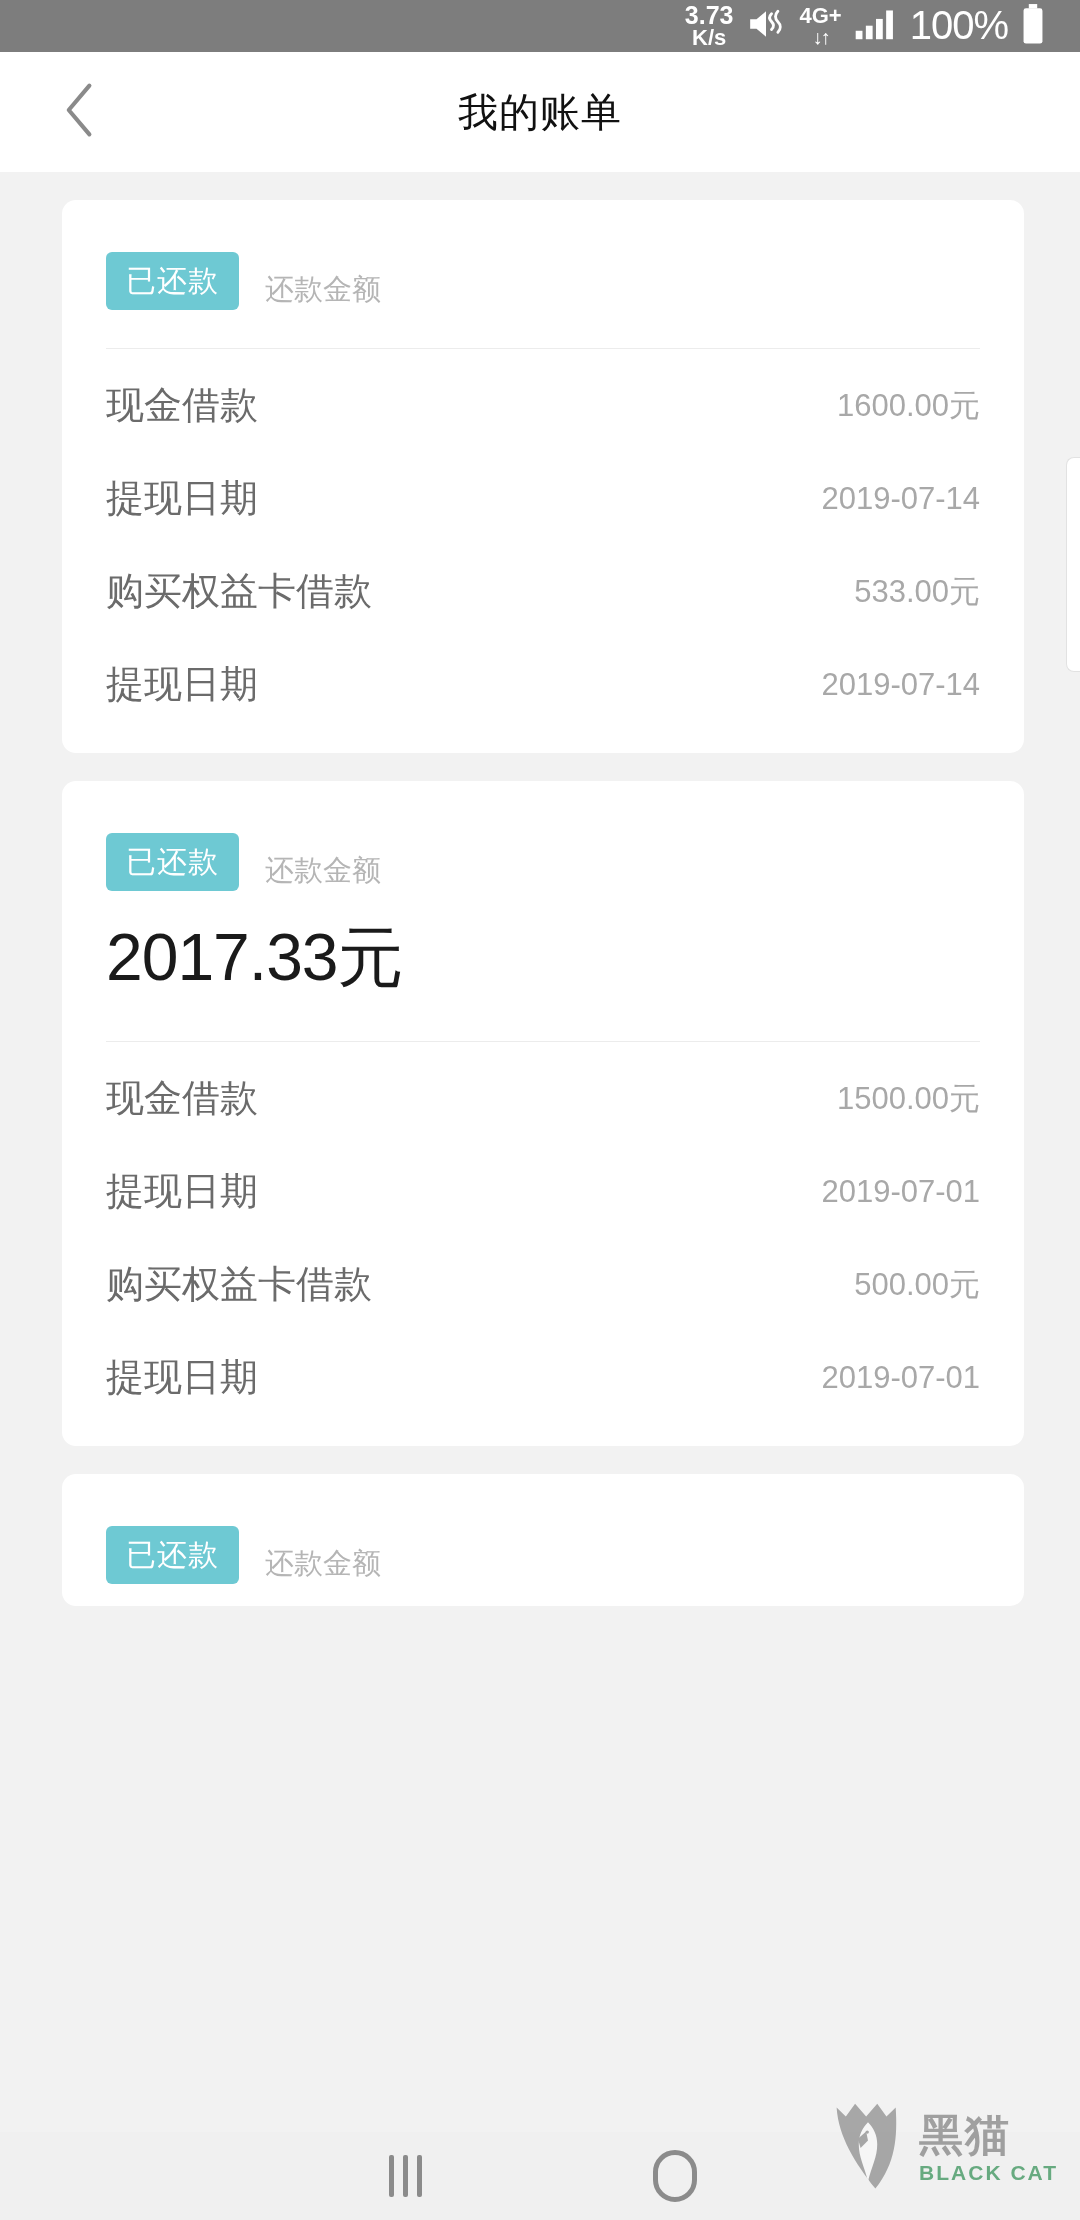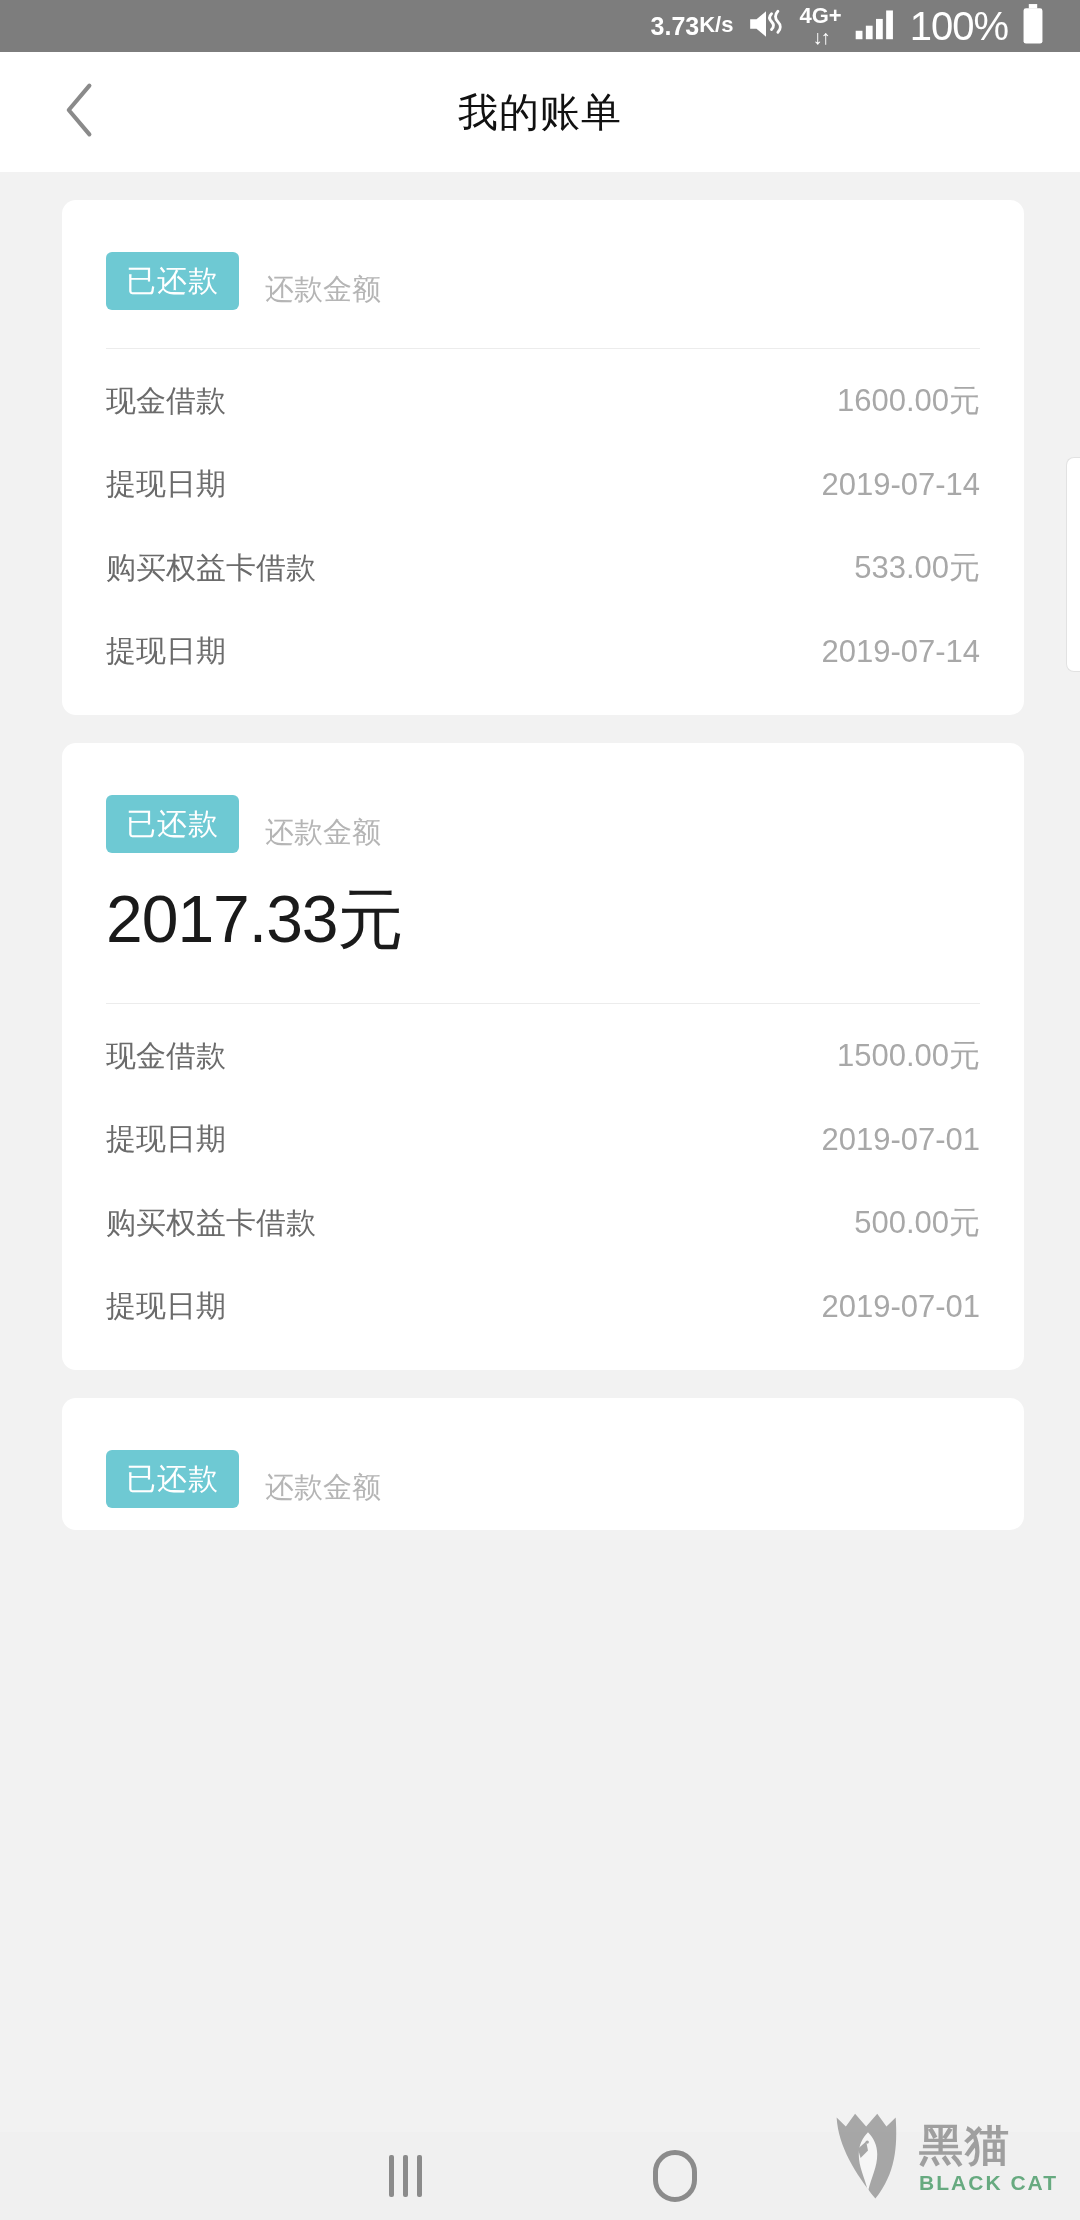--- a/index.html
+++ b/index.html
@@ -13,21 +13,21 @@
   .statusbar{
     position:relative;
     height:52px; width:1080px;
     background:#7d7d7d;
     display:flex; align-items:center;
     color:#ffffff;
   }
   .sb-left{ display:flex; align-items:center; padding-left:54px; gap:14px; }
   .sb-clock{ font-size:40px; font-weight:400; letter-spacing:-1px; }
   .sb-right{ margin-left:auto; display:flex; align-items:center; padding-right:34px; gap:12px; }
-  .netspeed{ display:flex; flex-direction:row; line-height:0.98; }
+  .netspeed{ display:flex; flex-direction:column; align-items:center; line-height:0.98; }
   .netspeed .n1{ font-size:25px; font-weight:700; }
   .netspeed .n2{ font-size:22px; font-weight:700; }
   .gen{ display:flex; flex-direction:column; align-items:center; line-height:1; }
   .gen .g1{ font-size:22px; font-weight:700; }
   .gen .g2{ font-size:20px; font-weight:700; letter-spacing:-2px; }
   .sb-pct{ font-size:40px; font-weight:400; letter-spacing:-1px; }
   .ico{ display:inline-block; }
 
   
   .appbar{
@@ -71,21 +71,21 @@
     letter-spacing:-1px; font-weight:400;
   }
   .divider{
     height:1px; background:#ececec;
     margin:38px 0 10px 0;
   }
   .row{
     display:flex; align-items:center; justify-content:space-between;
     padding:21px 0;
   }
-  .row-label{ font-size:30px; color:#6b6b6b; }
+  .row-label{ font-size:38px; color:#6b6b6b; }
   .row-value{ font-size:31px; color:#a8a8a8; }
 
   
   .scrollhint{
     position:absolute; right:0; top:285px;
     width:14px; height:215px;
     background:#ffffff;
     border:1px solid #e2e2e2;
     border-right:none;
     border-radius:8px 0 0 8px;
@@ -100,21 +100,21 @@
   }
   .navitem{
     flex:1; display:flex; align-items:center; justify-content:center;
   }
   .recents{ display:flex; gap:9px; }
   .recents i{ display:block; width:5px; height:42px; background:#8b8b8b; border-radius:2px; }
   .homebtn{ width:44px; height:52px; border:5px solid #8b8b8b; border-radius:22px; }
 
   
   .watermark{
-    position:absolute; right:22px; bottom:14px;
+    position:absolute; right:22px; bottom:24px;
     display:flex; align-items:center; gap:14px;
     opacity:0.62;
   }
   .wm-shield{ width:74px; height:96px; }
   .wm-text{ display:flex; flex-direction:column; line-height:1; }
   .wm-cn{ font-size:44px; font-weight:700; color:#6f6f6f; letter-spacing:2px; }
   .wm-en{ font-size:21px; font-weight:700; color:#15803d; letter-spacing:2px; margin-top:5px; }
 </style>
 </head>
 <body>

